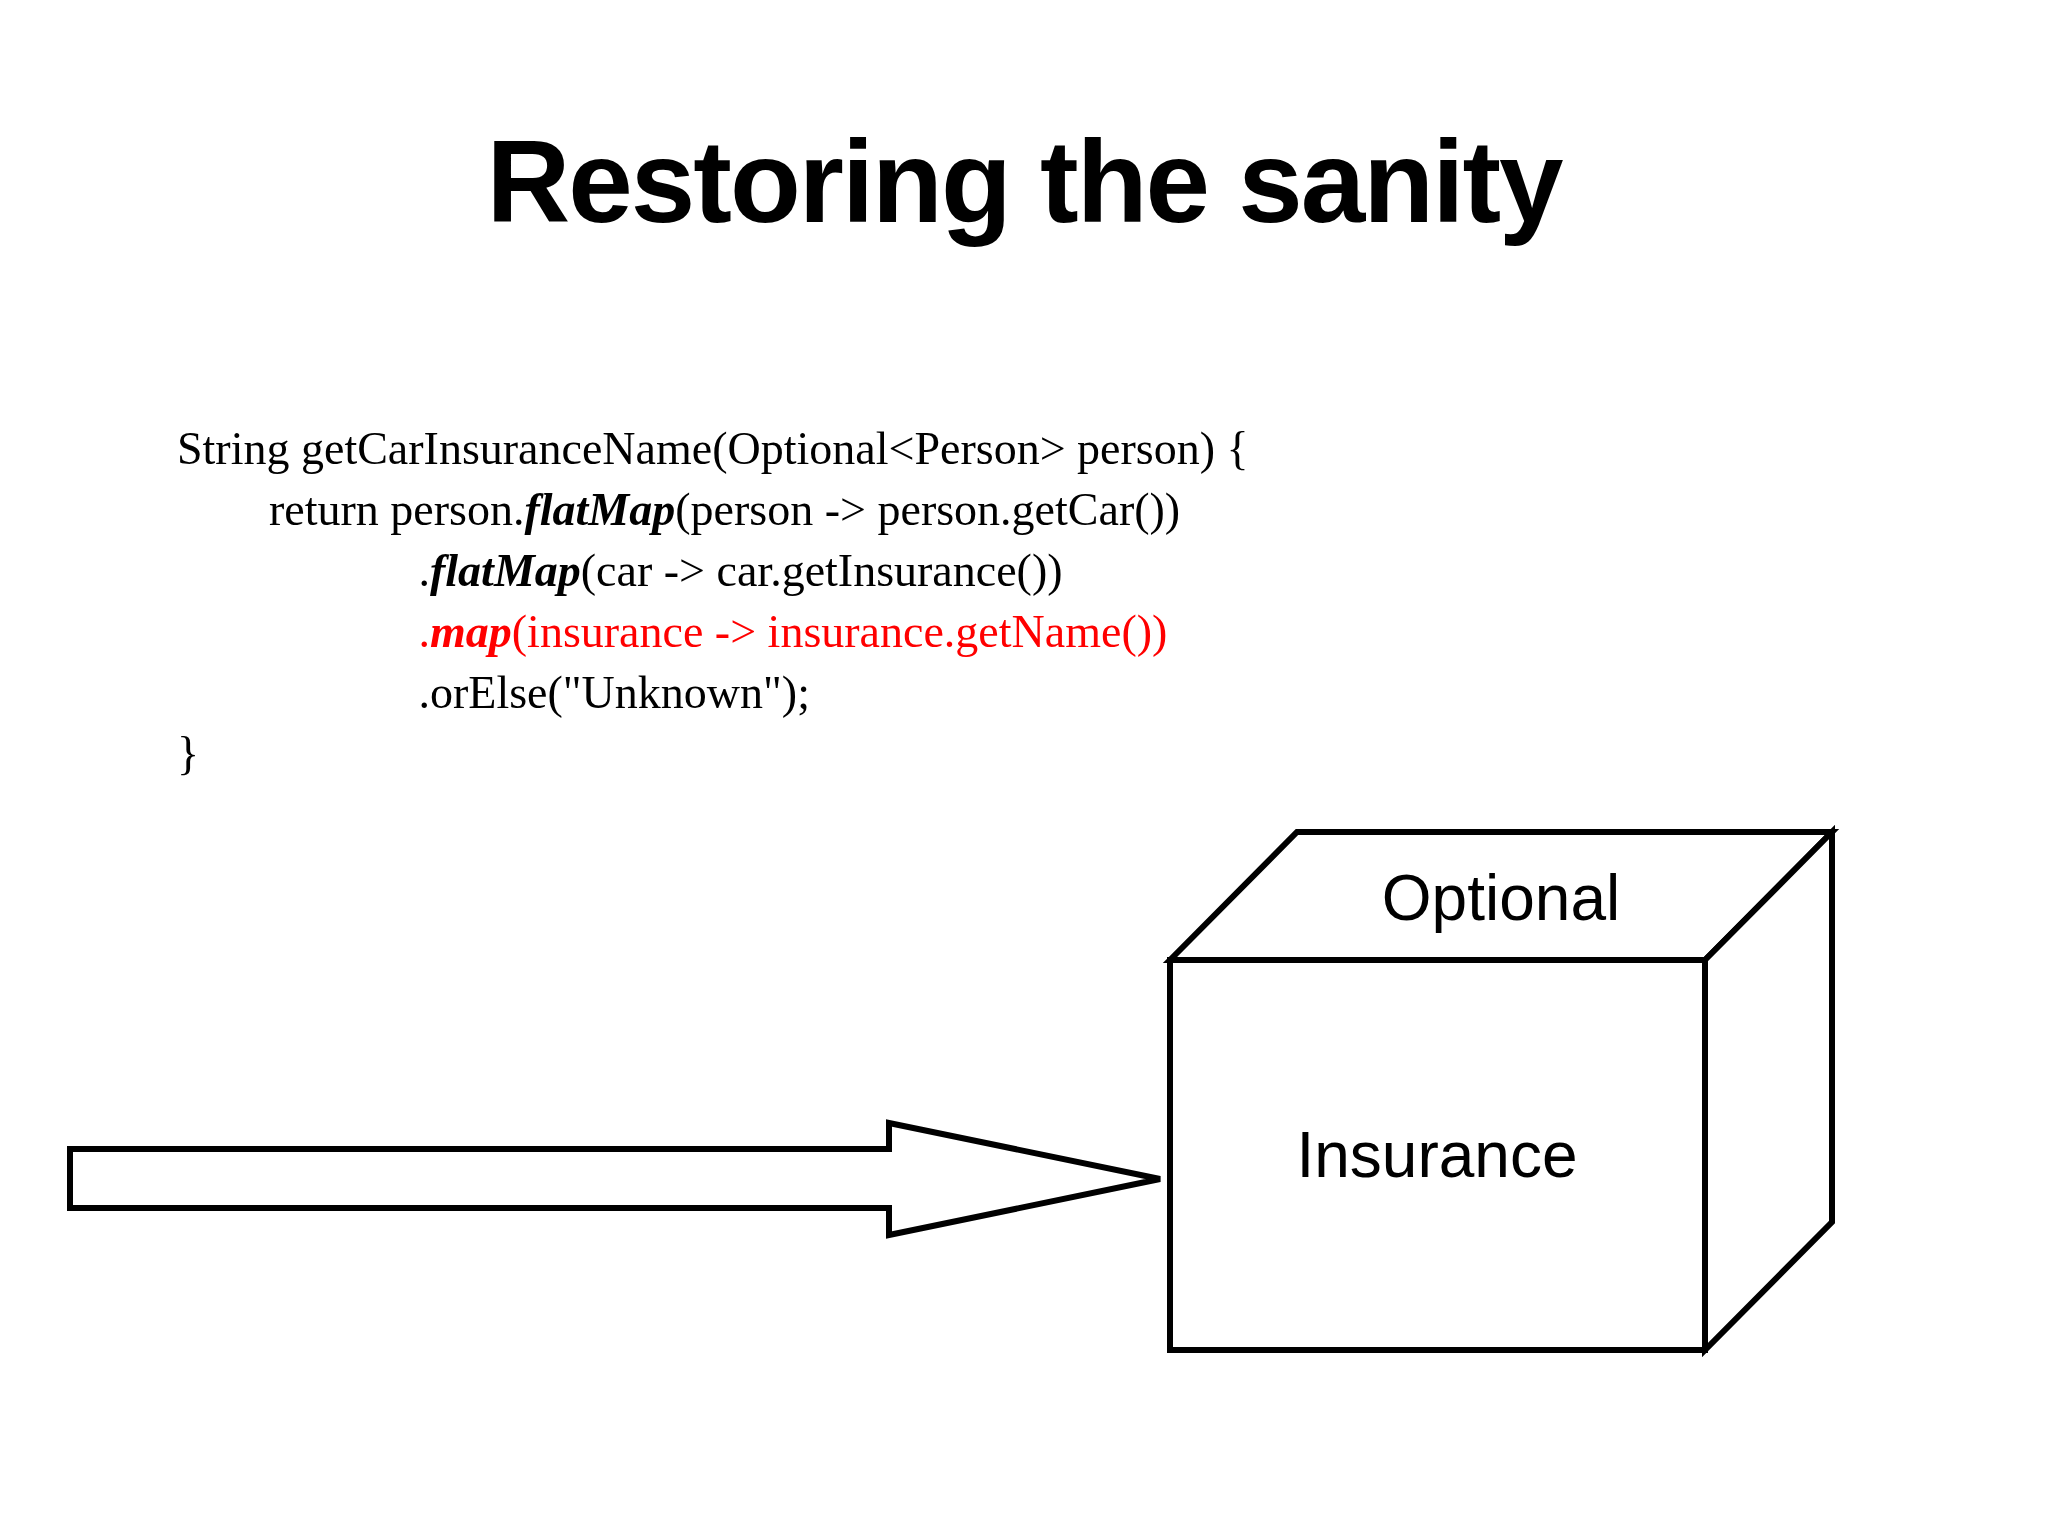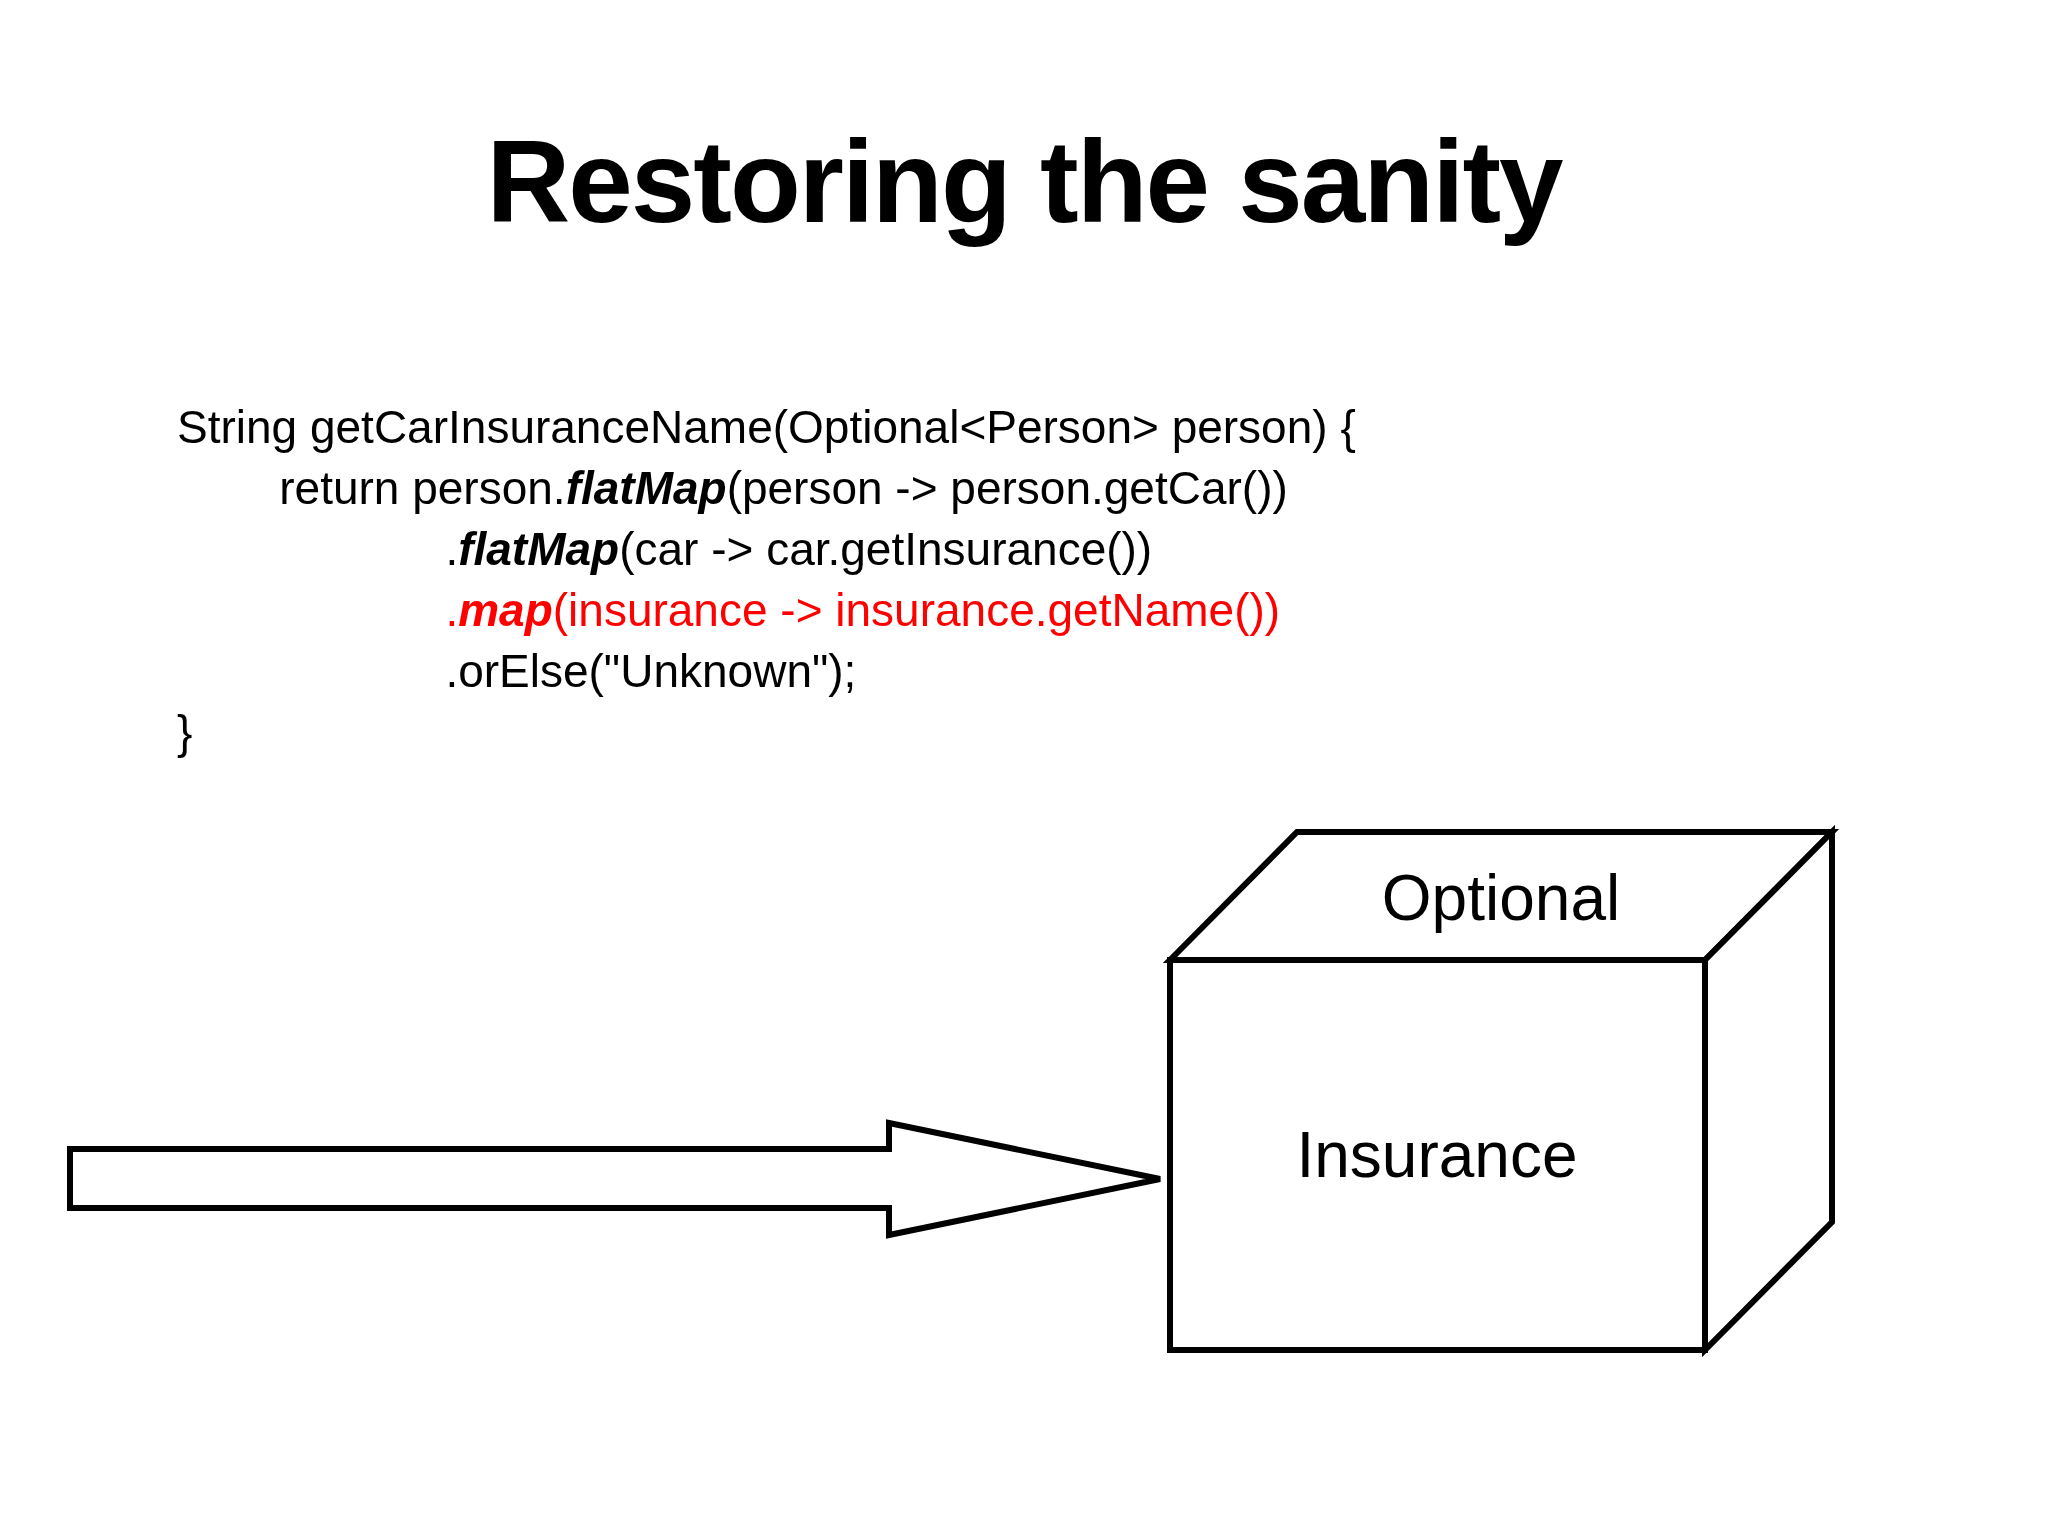--- a/index.html
+++ b/index.html
@@ -20,23 +20,23 @@
     margin: 0;
     text-align: center;
     font-size: 116px;
     font-weight: 700;
     letter-spacing: -2px;
     line-height: 1;
     color: var(--ink, #000000);
   }
   .code {
     position: absolute;
-    left: 177px; top: 397px;
+    left: 177px; top: 418px;
     margin: 0;
-    font-family: Liberation Sans, sans-serif;
+    font-family: Liberation Serif, serif;
     font-size: 46px;
     line-height: 61px;
     white-space: pre;
     color: var(--ink, #000000);
   }
   .code-line { height: 61px; }
   .arrow-label {
     position: absolute;
     left: 96px; top: 1061px;
     font-family: "DejaVu Sans Mono", monospace;

